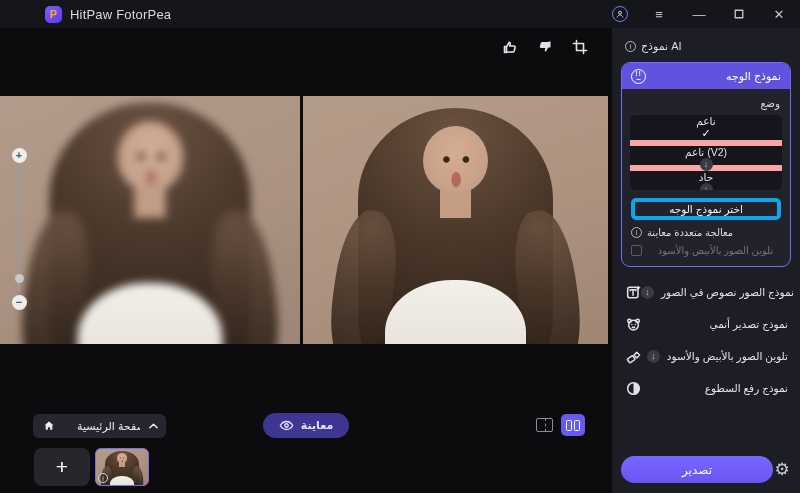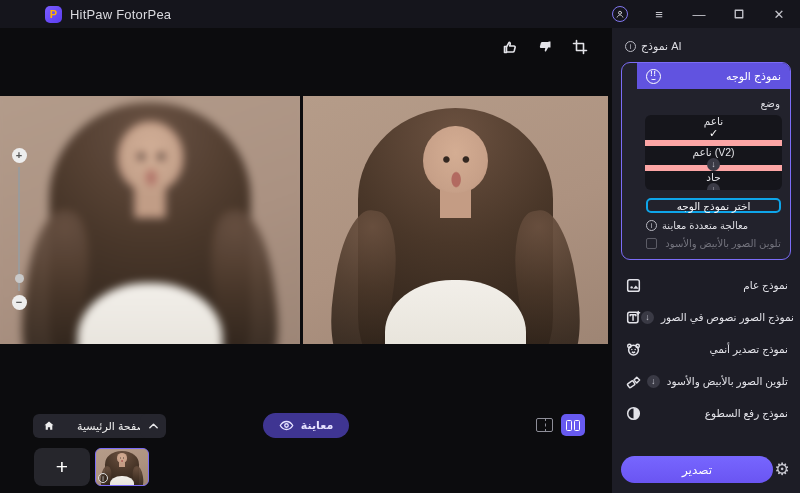--- a/index.html
+++ b/index.html
@@ -93,39 +93,39 @@
   .thumb-badge { position:absolute; left:2px; bottom:2px; width:10px; height:10px; border:1px solid #ddd;
            border-radius:50%; color:#ddd; font-size:7px; line-height:9px; text-align:center; z-index:7;
            background:rgba(0,0,0,.25); }
 
   
   .sb-header { display:flex; align-items:center; gap:5px; height:20px; margin:2px 2px 6px 4px;
                font-size:11px; color:#dcdce2; direction:ltr; }
   .info-icon { width:11px; height:11px; border:1px solid #b9b9c2; border-radius:50%; color:#b9b9c2;
                font-size:8px; line-height:10px; text-align:center; font-style:normal; flex:0 0 auto; }
 
-  .face-panel { border:1px solid #7b6cf6; border-radius:9px; background:#22222c; overflow:hidden;padding-left:15px; }
+  .face-panel { border:1px solid #7b6cf6; border-radius:9px; background:#22222c; overflow:hidden; }
   .fp-title { height:26px; background:#6153e0; display:flex; align-items:center; padding:0 9px; }
   .fp-title .face-ic { width:15px; height:15px; border:1.3px solid #fff; border-radius:50%;
                position:relative; flex:0 0 auto; }
   .face-ic::before { content:"!!"; position:absolute; left:0; right:0; top:0px; text-align:center;
                font-size:7px; color:#fff; letter-spacing:1px; font-weight:bold; }
   .face-ic::after { content:""; position:absolute; left:4px; right:4px; bottom:2.5px; height:2px;
                border-bottom:1.2px solid #fff; border-radius:50%; }
   .fp-title-label { flex:1; text-align:right; font-size:11px; color:#fff; }
   .fp-body { padding:6px 8px 8px 8px; }
   .fp-mode { text-align:right; font-size:10.5px; color:#d6d6dc; margin:2px 2px 6px 0; }
   .fp-options { background:#15151b; border-radius:6px; overflow:hidden; }
   .fp-opt { height:25px; display:flex; align-items:center; justify-content:space-between;
             padding:0 8px; font-size:10.5px; color:#e4e4e8; direction:ltr;flex-direction:column; }
   .fp-opt + .fp-opt { border-top:6px solid #fca5a5; }
   .check { color:#fff; font-size:11px; }
   .dl-circle { width:13px; height:13px; border-radius:50%; background:#3a3a45; color:#c9c9d2;
                font-size:9px; line-height:13px; text-align:center; flex:0 0 auto; }
-  .fp-choose { margin:8px 1px 7px 1px; height:15px; border:2px solid #0ea5e9; border-radius:5px;
+  .fp-choose { margin:8px 1px 7px 1px; height:22px; border:4px solid #0ea5e9; border-radius:5px;
                display:flex; align-items:center; justify-content:center; font-size:10.5px; color:#f2f2f5; }
   .fp-multi { display:flex; align-items:center; gap:5px; font-size:10px; color:#dfdfe5; margin:2px 0 7px 1px; direction:ltr; }
   .fp-check-row { display:flex; align-items:center; gap:8px; margin:0 1px 2px 1px; direction:ltr; }
   .checkbox { width:11px; height:11px; border:1.2px solid #5c5c66; border-radius:2px; flex:0 0 auto; }
   .fp-check-label { flex:1; text-align:center; font-size:10px; color:#73737d; }
 
   .model-list { margin-top:9px; display:flex; flex-direction:column; }
   .model-item { height:32px; display:flex; align-items:center; padding:0 3px 0 4px; direction:ltr; }
   .mi-icon { width:16px; height:16px; color:#e2e2e8; flex:0 0 auto; display:flex; align-items:center; justify-content:center; }
   .mi-icon svg { width:15px; height:15px; display:block; }
@@ -294,30 +294,20 @@
           </div>
           <div class="fp-check-row">
             <span class="checkbox"></span>
             <span class="fp-check-label">تلوين الصور بالأبيض والأسود</span>
           </div>
         </div>
       </div>
 
       <div class="model-list">
 
-        <div class="model-item">
-          <span class="mi-icon">
-            <svg viewBox="0 0 16 16">
-                <rect x="1.8" y="1.8" width="12.4" height="12.4" rx="2"></rect>
-                <circle class="fill" cx="6" cy="10" r="1.3"></circle>
-                <path class="fill" d="M7.5 11.5l3-3.4 3 3.4z"></path>
-              </svg>
-          </span>
-          <span class="mi-label">نموذج عام</span>
-        </div>
 
 
         <div class="model-item">
           <span class="mi-icon">
             <svg viewBox="0 0 16 16">
                 <rect x="1.8" y="2.5" width="11" height="11" rx="2"></rect>
                 <path d="M4.5 6V5h6v1M7.5 5v6"></path>
                 <path d="M13 1.5v3M11.5 3h3"></path>
               </svg>
           </span>

